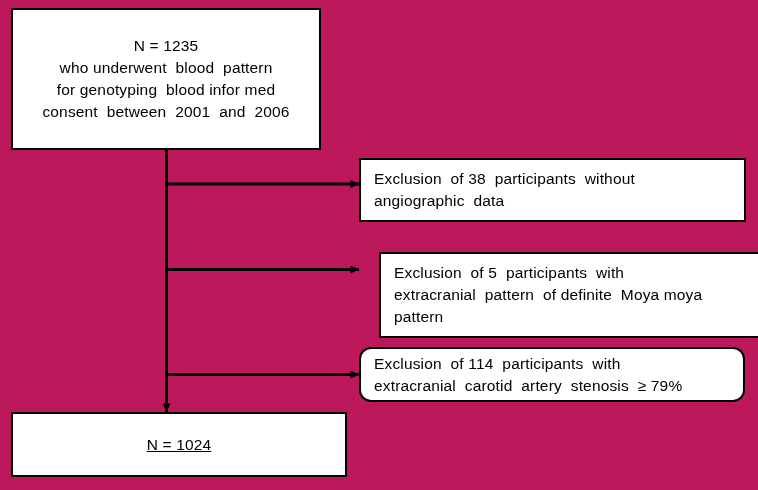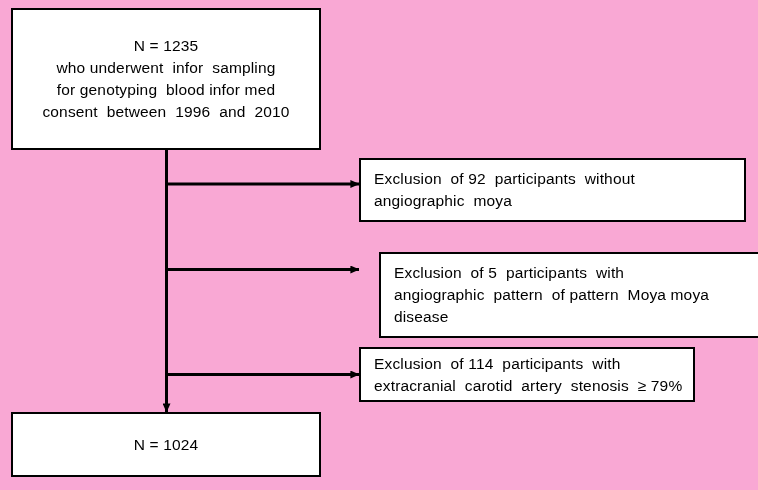--- a/index.html
+++ b/index.html
@@ -5,21 +5,21 @@
 <style>
   html, body {
     margin: 0;
     padding: 0;
     background: #ffffff;
   }
   #canvas {
     position: relative;
     width: 758px;
     height: 490px;
-    background: #f9a8d4;
+    background: #be185d;
     font-family: "Liberation Sans", sans-serif;
     color: #000000;
     overflow: hidden;
   }
   #connectors {
     position: absolute;
     left: 0;
     top: 0;
     width: 758px;
     height: 490px;
@@ -69,38 +69,38 @@
 
     <line x1="166.5" y1="184" x2="359" y2="184" stroke="#000000" stroke-width="3" marker-end="url(#arrowhead)"></line>
 
     <line x1="166.5" y1="269.5" x2="359" y2="269.5" stroke="#000000" stroke-width="3" marker-end="url(#arrowhead)"></line>
 
     <line x1="166.5" y1="374.5" x2="359" y2="374.5" stroke="#000000" stroke-width="3" marker-end="url(#arrowhead)"></line>
   </svg>
 
   <div class="node centered" style="left:11px; top:8px; width:310px; height:142px;">
     <div class="node-line">N = 1235</div>
-    <div class="node-line">who underwent  infor  sampling</div>
+    <div class="node-line">who underwent  blood  pattern</div>
     <div class="node-line">for genotyping  blood infor med</div>
-    <div class="node-line">consent  between  1996  and  2010</div>
+    <div class="node-line">consent  between  2001  and  2006</div>
   </div>
 
   <div class="node lefty" style="left:359px; top:158px; width:387px; height:64px;">
-    <div class="node-line">Exclusion  of 92  participants  without</div>
-    <div class="node-line">angiographic  moya</div>
+    <div class="node-line">Exclusion  of 38  participants  without</div>
+    <div class="node-line">angiographic  data</div>
   </div>
 
   <div class="node lefty" style="left:359px; top:252px; width:387px; height:86px;margin-left:20px;">
     <div class="node-line">Exclusion  of 5  participants  with</div>
-    <div class="node-line">angiographic  pattern  of pattern  Moya moya</div>
-    <div class="node-line">disease</div>
+    <div class="node-line">extracranial  pattern  of definite  Moya moya</div>
+    <div class="node-line">pattern</div>
   </div>
 
-  <div class="node lefty" style="left:359px; top:347px; width:336px; height:55px;">
+  <div class="node lefty" style="left:359px; top:347px; width:386px; height:55px;border-radius:12px;">
     <div class="node-line">Exclusion  of 114  participants  with</div>
     <div class="node-line">extracranial  carotid  artery  stenosis  ≥ 79%</div>
   </div>
 
-  <div class="node centered" style="left:11px; top:412px; width:310px; height:65px;">
+  <div class="node centered" style="left:11px; top:412px; width:336px; height:65px;text-decoration:underline;">
     <div class="node-line">N = 1024</div>
   </div>
 
 </div>
 
 </body></html>

